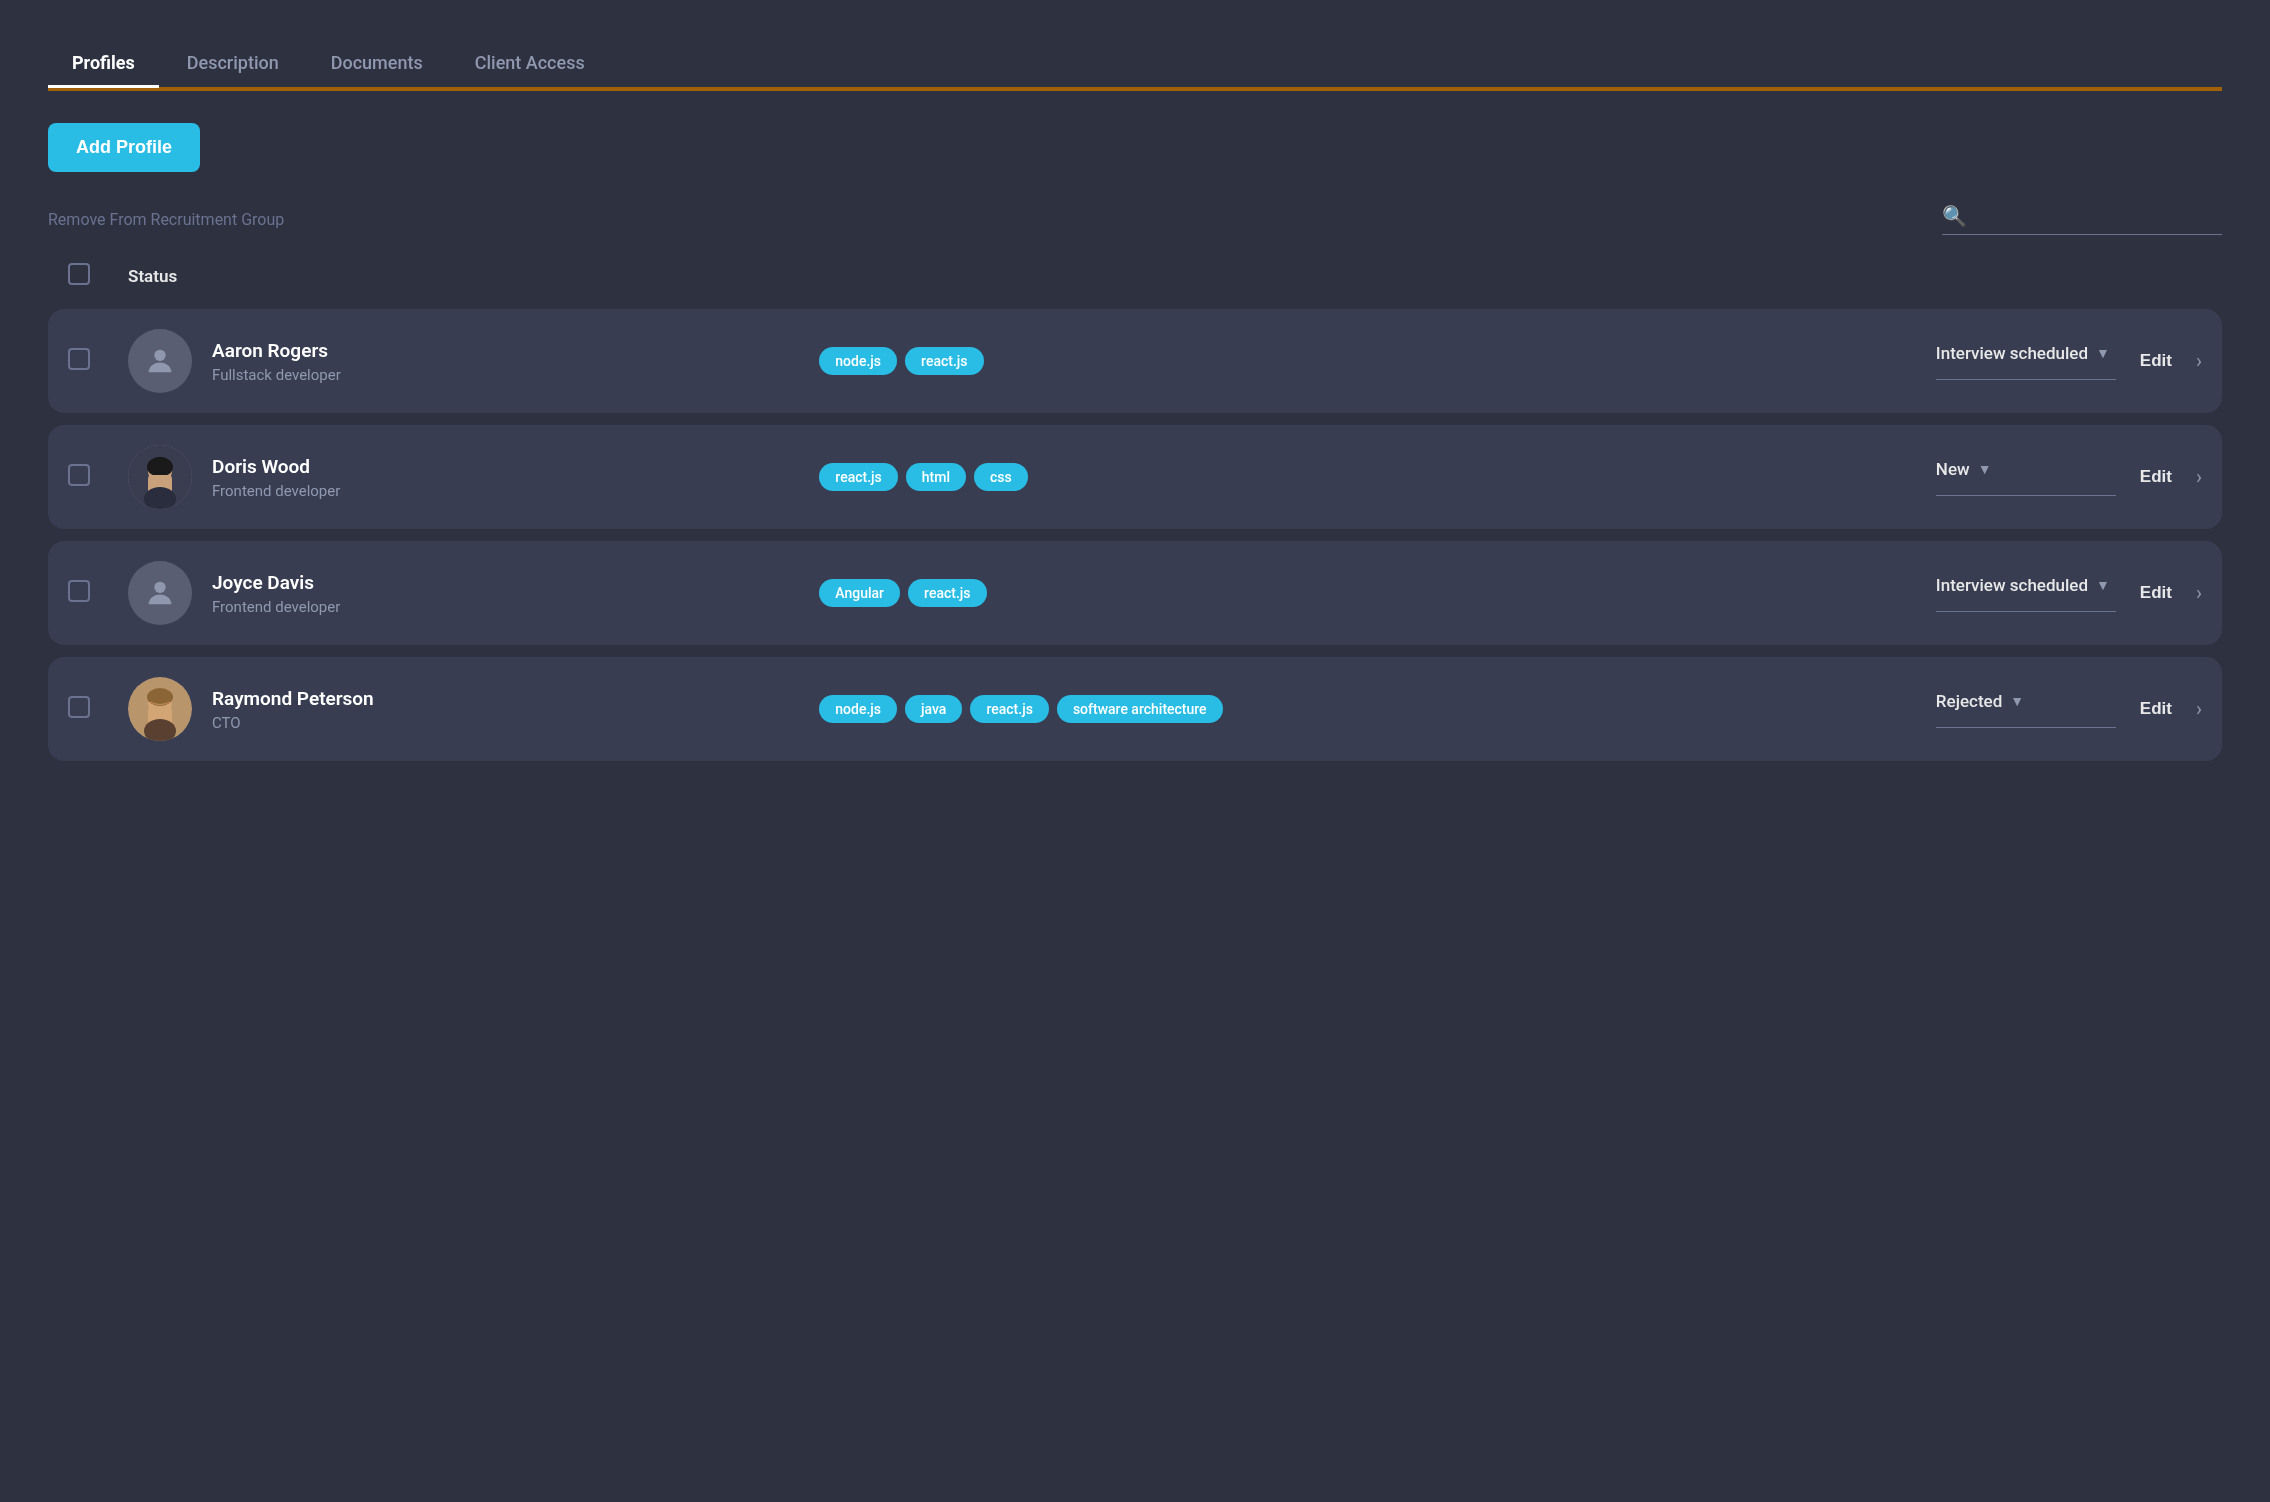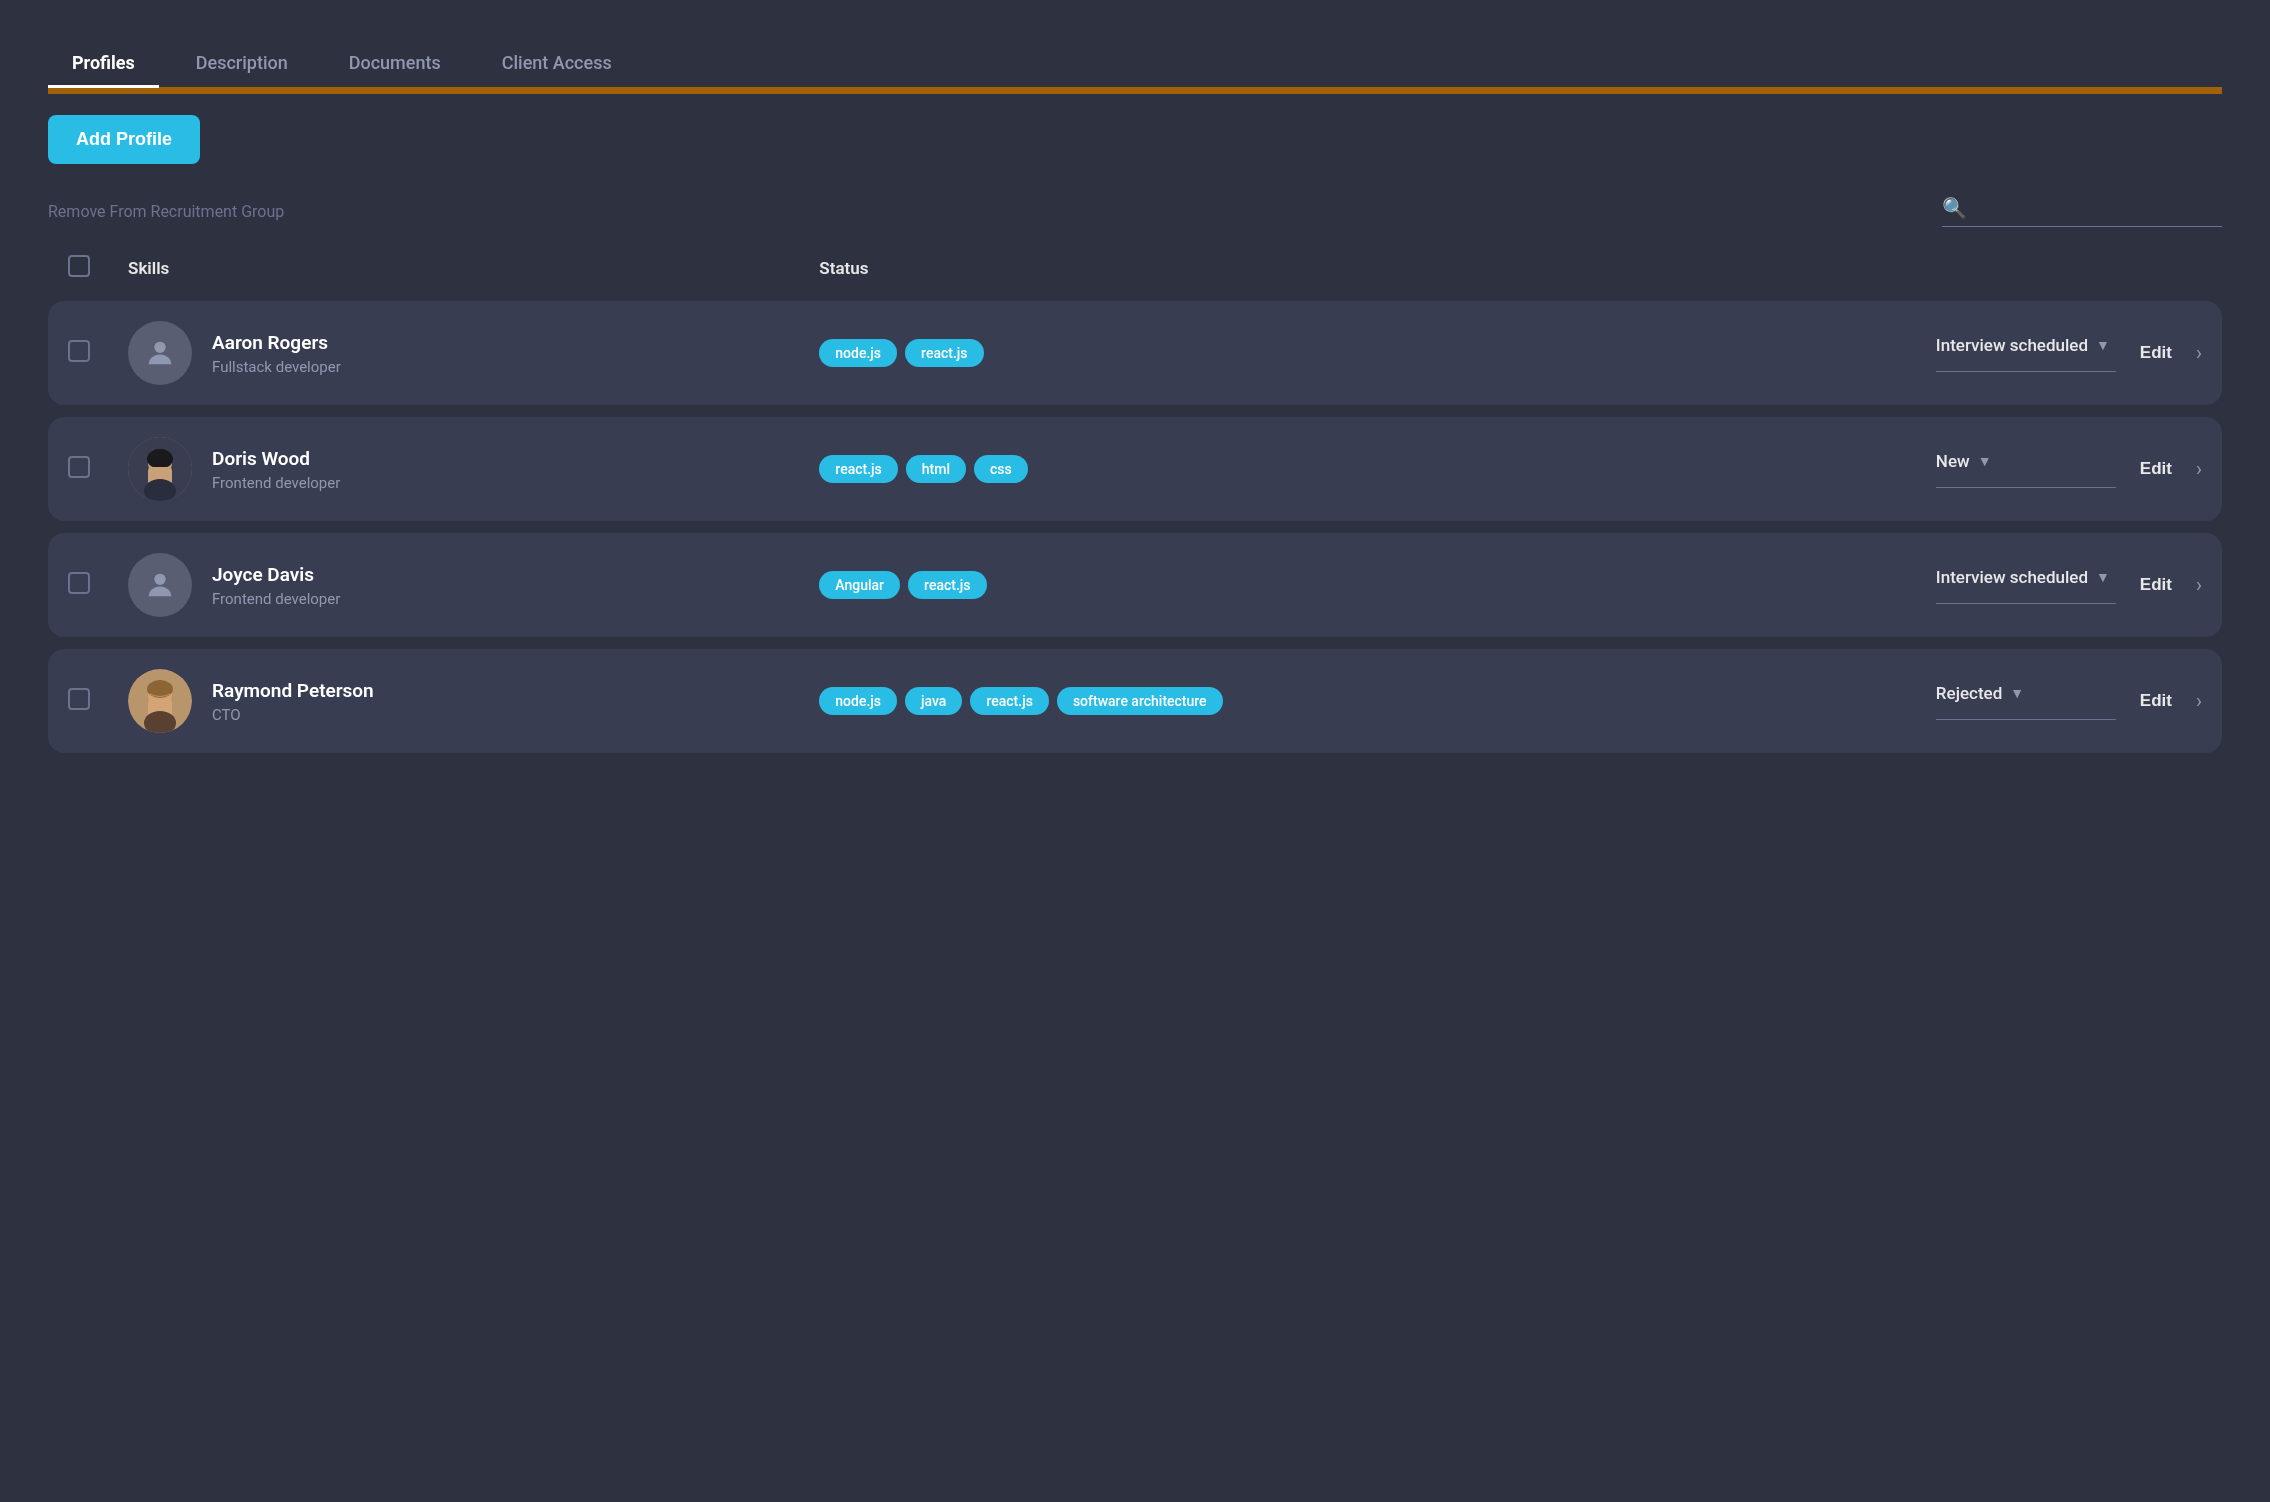--- a/index.html
+++ b/index.html
@@ -25,23 +25,23 @@
     }
 
     .edit-icon {
       color: #8a8fa8;
       font-size: 20px;
       cursor: pointer;
     }
 
     .tabs-row {
       display: flex;
-      gap: 13px;
-      border-bottom: 7px solid #a16207;
-      margin-bottom: 21px;
+      gap: 4px;
+      border-bottom: 4px solid #a16207;
+      margin-bottom: 32px;
     }
 
     .tab {
       padding: 12px 24px;
       font-size: 18px;
       font-weight: 500;
       color: #9098b0;
       cursor: pointer;
       border-bottom: 3px solid transparent;
       margin-bottom: -1px;
@@ -266,21 +266,20 @@
     <div class="search-box">
       <span class="search-icon">🔍</span>
       <input class="search-input" type="text" placeholder="" style="">
     </div>
   </div>
 
   <div class="table-header">
     <div>
       <input type="checkbox" class="checkbox" style="">
     </div>
-    <div class="col-header">Skills</div>
     <div class="col-header">Status</div>
   </div>
 
   <div id="profiles-list">
       <div class="profile-card">
       <div>
         <input type="checkbox" class="checkbox" style="">
       </div>
       <div class="profile-info">
         <div class="avatar avatar-gray">

